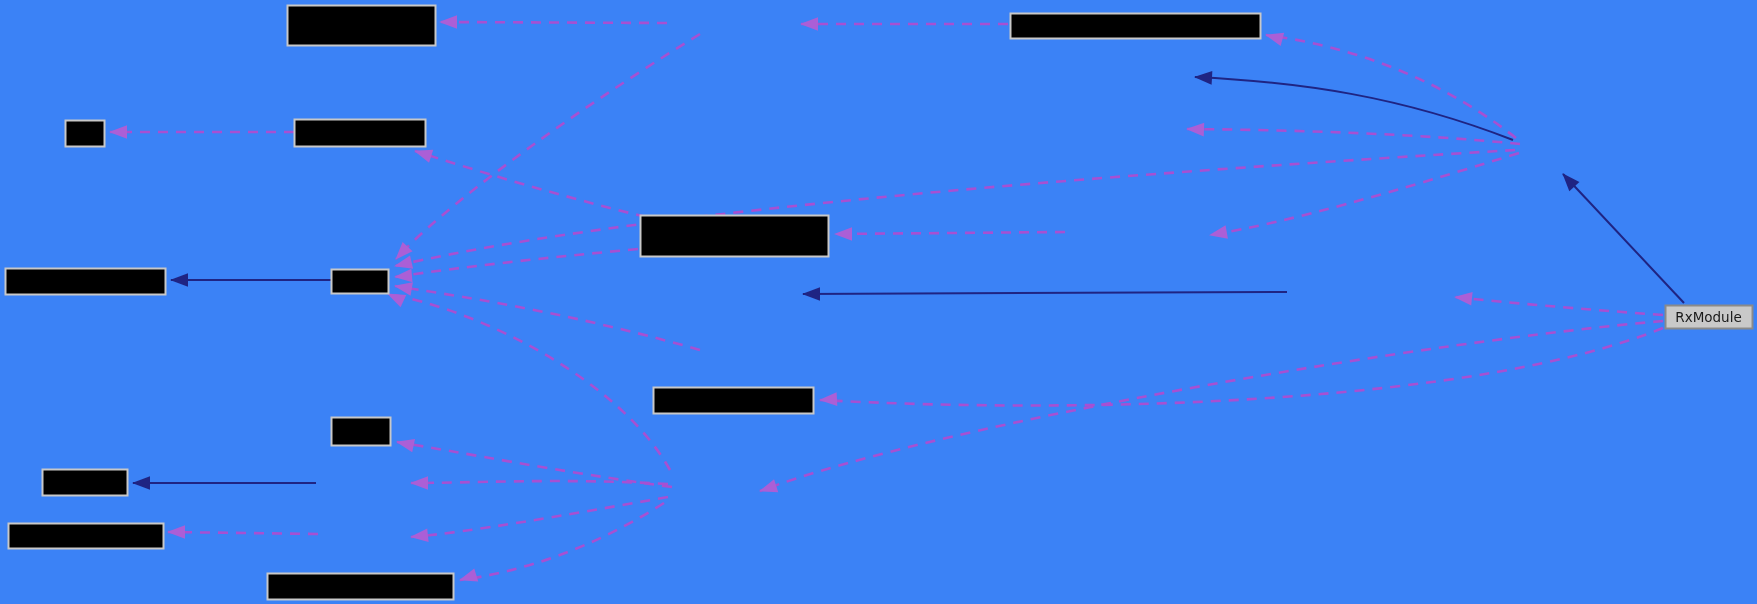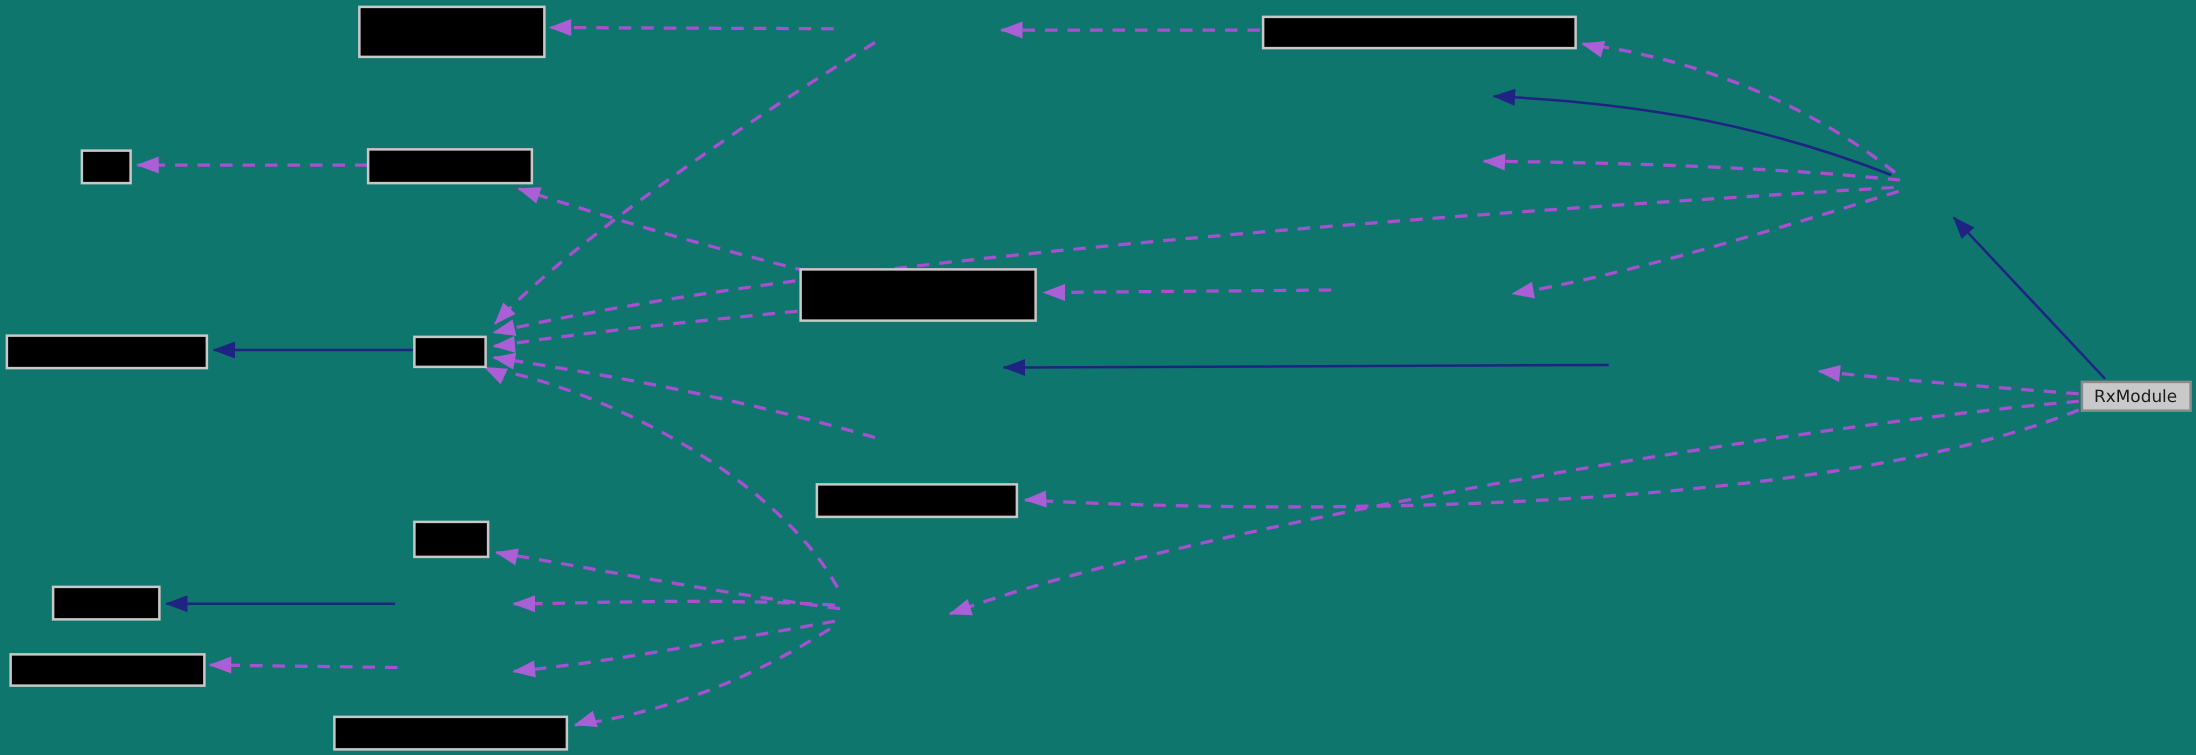--- a/index.html
+++ b/index.html
@@ -1,19 +1,19 @@
 <!DOCTYPE html>
 <html><head>
 <meta charset="utf-8">
 <style>
   html,body{margin:0;padding:0;background:#000;}
   .canvas-wrap{
     position:relative;
     width:1757px;height:604px;
-    background:#0f766e;
+    background:#3b82f6;
     overflow:hidden;
     font-family:"DejaVu Sans","Liberation Sans",sans-serif;
   }
   svg{display:block}
   text.node-label{
     font-family:"DejaVu Sans","Liberation Sans",sans-serif;
     font-size:13.5px;
   }
 </style>
 </head>

